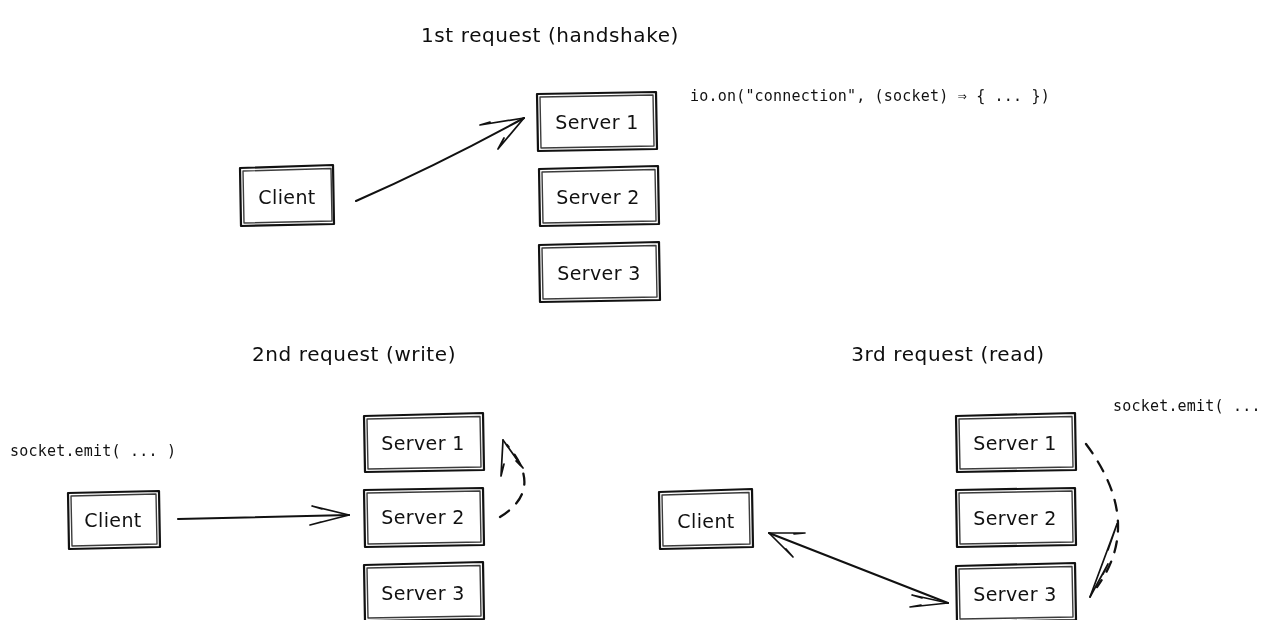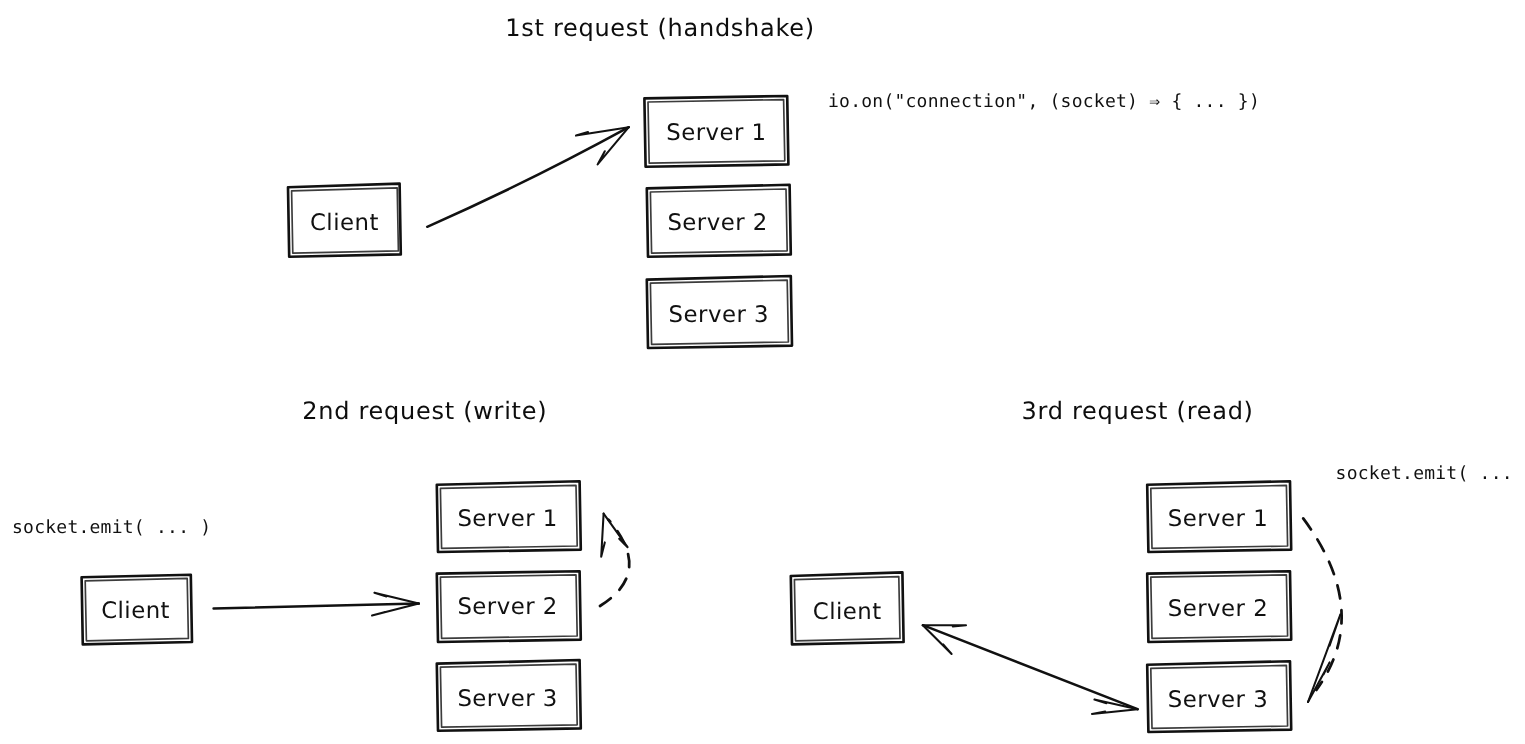--- a/index.html
+++ b/index.html
@@ -9,21 +9,21 @@
   }
   body {
     width: 1271px;
     height: 620px;
     position: relative;
     overflow: hidden;
     font-family: "DejaVu Sans", sans-serif;
   }
   #diagram-root {
     position: absolute;
-    left: 0; top: 0;
+    left: 0; top: 12px;
     width: 1271px;
     height: 609px;
   }
   svg { display: block; }
 
   .hand-text {
     font-family: "DejaVu Sans", sans-serif;
     font-size: 19px;
     fill: #111111;
     letter-spacing: 0.4px;

